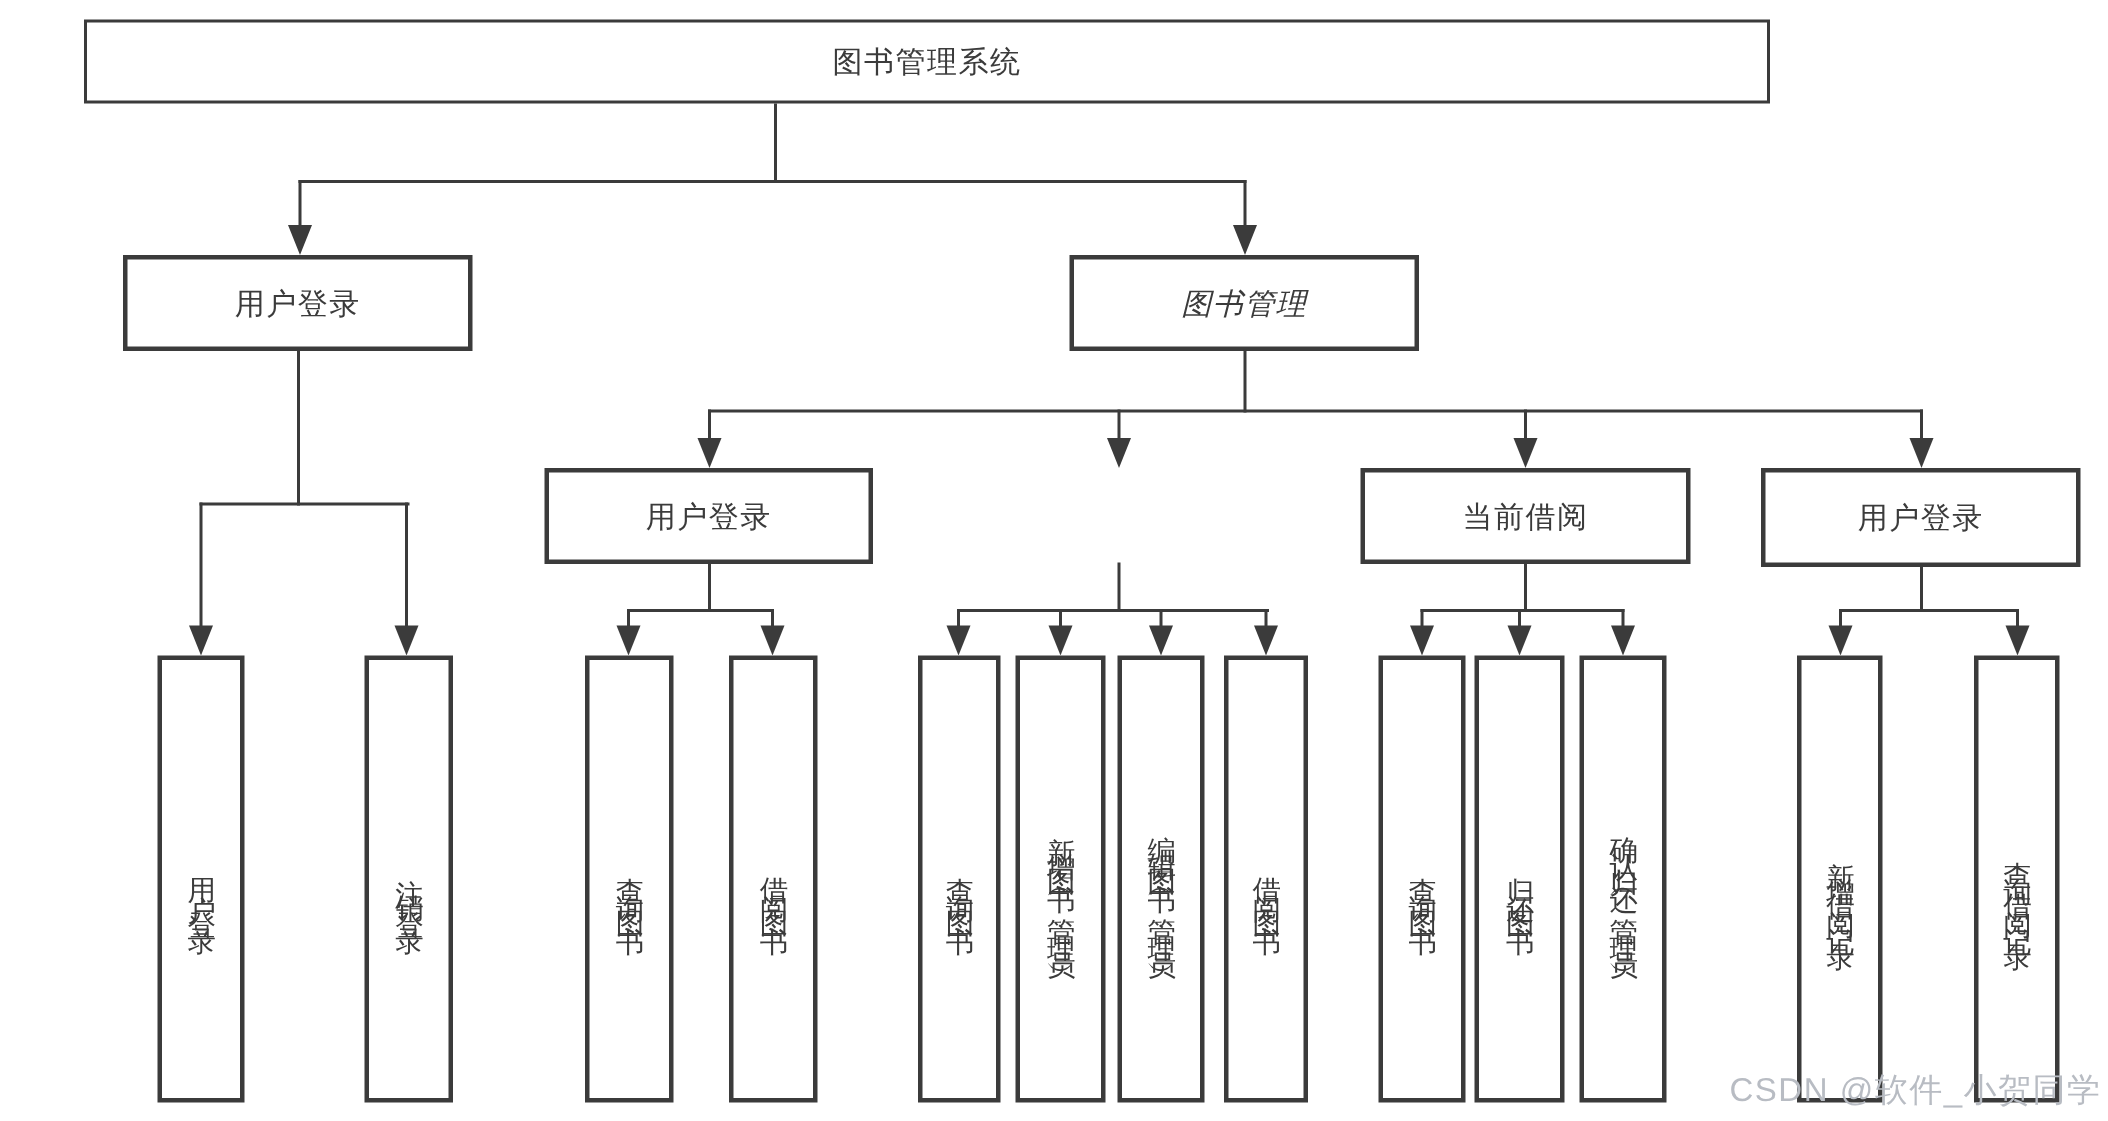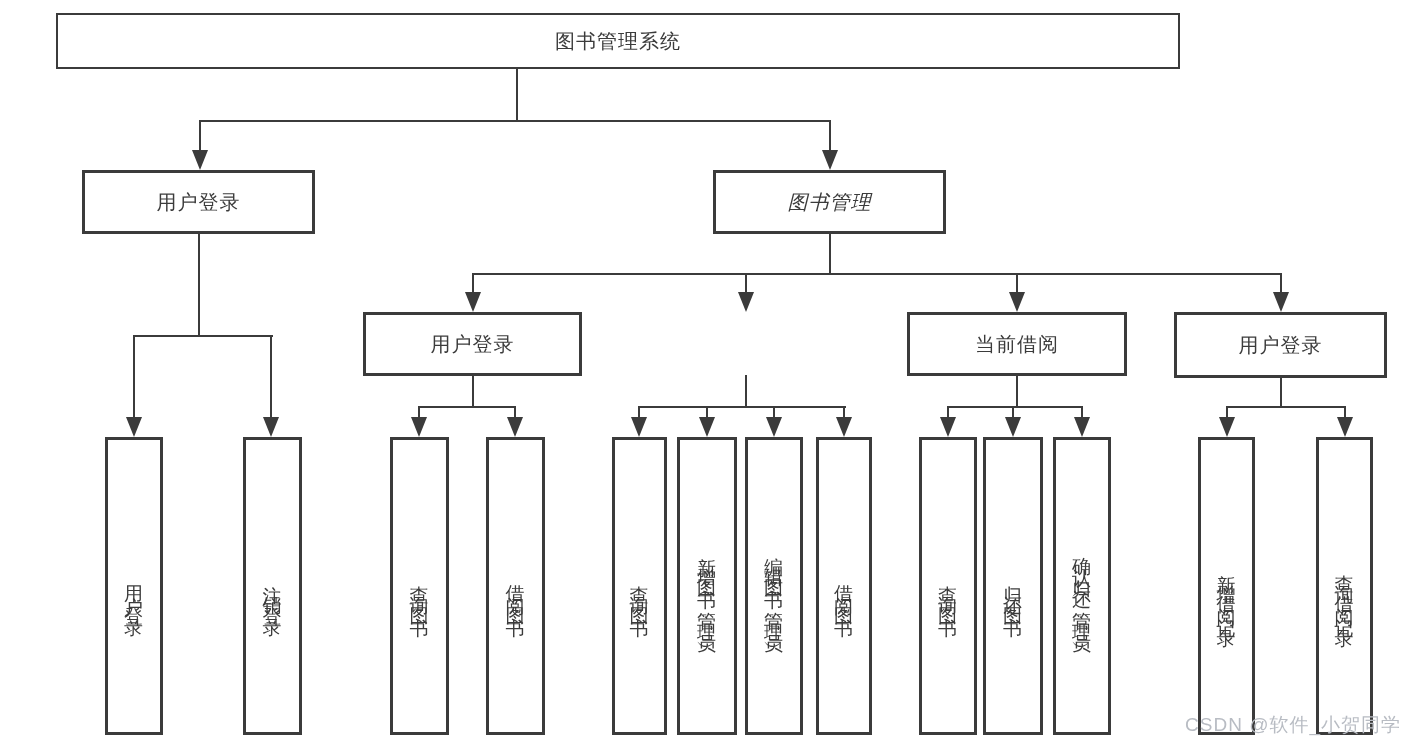--- a/index.html
+++ b/index.html
@@ -97,21 +97,21 @@
   .lv5 {left:612px;width:55px;}
   .lv6 {left:677px;width:60px;}
   .lv7 {left:745px;width:58px;}
   .lv8 {left:816px;width:56px;}
   .lv9 {left:919px;width:58px;}
   .lv10{left:983px;width:60px;}
   .lv11{left:1053px;width:58px;}
   .lv12{left:1198px;width:57px;}
   .lv13{left:1316px;width:57px;}
 
-  .watermark{position:absolute;right:4px;top:712px;font-size:19px;
+  .watermark{position:absolute;right:4px;top:712px;font-size:22px;
              color:var(--wm);letter-spacing:1px;white-space:nowrap;}
 </style>
 </head>
 <body>
 
 <div class="stage">
 
   <div class="box hb b-root">图书管理系统</div>
 
   <div class="vl v-root"></div>

